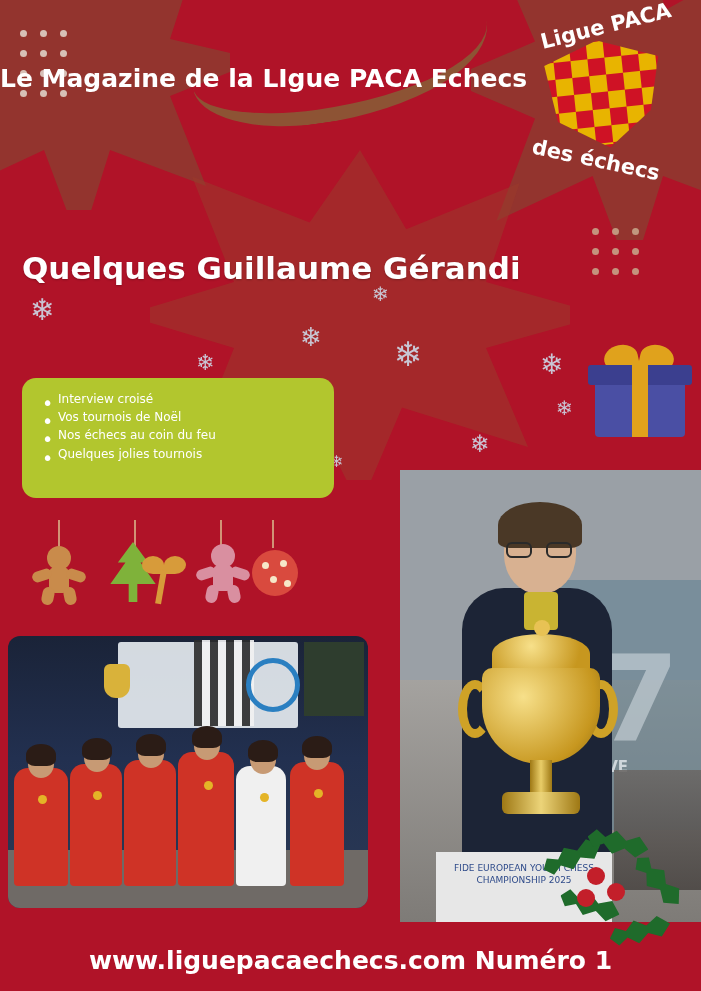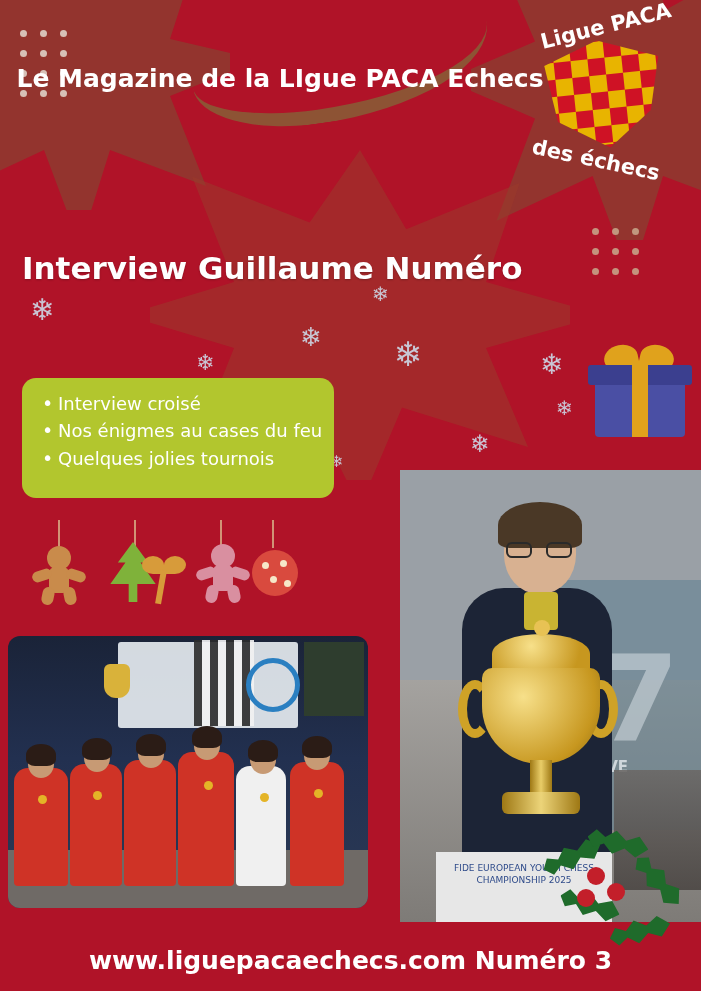--- a/index.html
+++ b/index.html
@@ -66,21 +66,20 @@
     font-size: 88px;
     font-weight: 700;
     color: #ffffff;
     letter-spacing: -1px;
     text-align: center;
     line-height: 1;
     font-family: "DejaVu Sans", sans-serif;
   }
   #subtitle {
     margin-top: 12px;
-    text-align: center;
     color: #ffffff;
     font-size: 25px;
     font-weight: 600;
     font-family: "DejaVu Sans", sans-serif;
   }
 
   
   #logo { position: absolute; right: 8px; top: 8px; width: 180px; height: 180px; }
   #logo-top-text {
     position: absolute; left: 26px; top: 6px;
@@ -121,21 +120,21 @@
   #bullets-box {
     position: absolute; left: 22px; top: 378px;
     width: 312px; height: 120px;
     background: #b2c62e;
     border-radius: 14px;
     padding: 12px 10px 10px 18px;
   }
   #bullets-box ul { list-style: none; }
   #bullets-box li {
     color: #ffffff;
-    font-size: 18px;
+    font-size: 12px;
     line-height: 1.52;
     font-family: "DejaVu Sans", sans-serif;
     position: relative;
     padding-left: 18px;
   }
   #bullets-box li::before {
     content: "•";
     position: absolute; left: 2px; top: -1px;
     font-size: 19px;
   }
@@ -412,39 +411,40 @@
     <div id="subtitle">Le Magazine de la LIgue PACA Echecs</div>
   </div>
 
   <div id="logo">
     <div id="logo-top-text">Ligue PACA</div>
     <div id="logo-shape"></div>
     <div id="logo-bottom-text">des échecs</div>
   </div>
 
   <div id="headline">
-    <div>Interview Guillaume Numéro</div>
+    <div>Quelques Guillaume Gérandi</div>
   </div>
 
   <span class="snow" style="left:30px; top:292px; font-size:30px;">❄</span>
   <span class="snow" style="left:196px; top:350px; font-size:22px;">❄</span>
   <span class="snow" style="left:300px; top:322px; font-size:26px;">❄</span>
   <span class="snow" style="left:372px; top:282px; font-size:20px;">❄</span>
   <span class="snow" style="left:394px; top:334px; font-size:34px;">❄</span>
   <span class="snow" style="left:470px; top:430px; font-size:24px;">❄</span>
   <span class="snow" style="left:540px; top:348px; font-size:28px;">❄</span>
   <span class="snow" style="left:556px; top:396px; font-size:20px;">❄</span>
   <span class="snow" style="left:246px; top:398px; font-size:18px;">❄</span>
   <span class="snow" style="left:140px; top:424px; font-size:16px;">❄</span>
   <span class="snow" style="left:330px; top:452px; font-size:16px;">❄</span>
 
   <div id="bullets-box">
     <ul>
       <li>Interview croisé</li>
-      <li>Nos énigmes au cases du feu</li>
+      <li>Vos tournois de Noël</li>
+      <li>Nos échecs au coin du feu</li>
       <li>Quelques jolies tournois</li>
     </ul>
   </div>
 
   <div id="gift">
     <div class="bow-l"></div>
     <div class="bow-r"></div>
     <div class="lid"></div>
     <div class="body"></div>
     <div class="ribbon-v"></div>
@@ -560,15 +560,15 @@
     <div class="leaf" style="left:10px;  top:20px; transform:rotate(-24deg);"></div>
     <div class="leaf" style="left:56px;  top:6px;  transform:rotate(12deg);"></div>
     <div class="leaf" style="left:96px;  top:44px; transform:rotate(48deg);"></div>
     <div class="leaf" style="left:28px;  top:68px; transform:rotate(18deg);"></div>
     <div class="leaf" style="left:78px;  top:94px; transform:rotate(-14deg);"></div>
     <div class="berry" style="left:56px; top:44px;"></div>
     <div class="berry" style="left:76px; top:60px;"></div>
     <div class="berry" style="left:46px; top:66px;"></div>
   </div>
 
-  <div id="footer">www.liguepacaechecs.com Numéro 3</div>
+  <div id="footer">www.liguepacaechecs.com Numéro 1</div>
 
 </div>
 
 </body></html>

